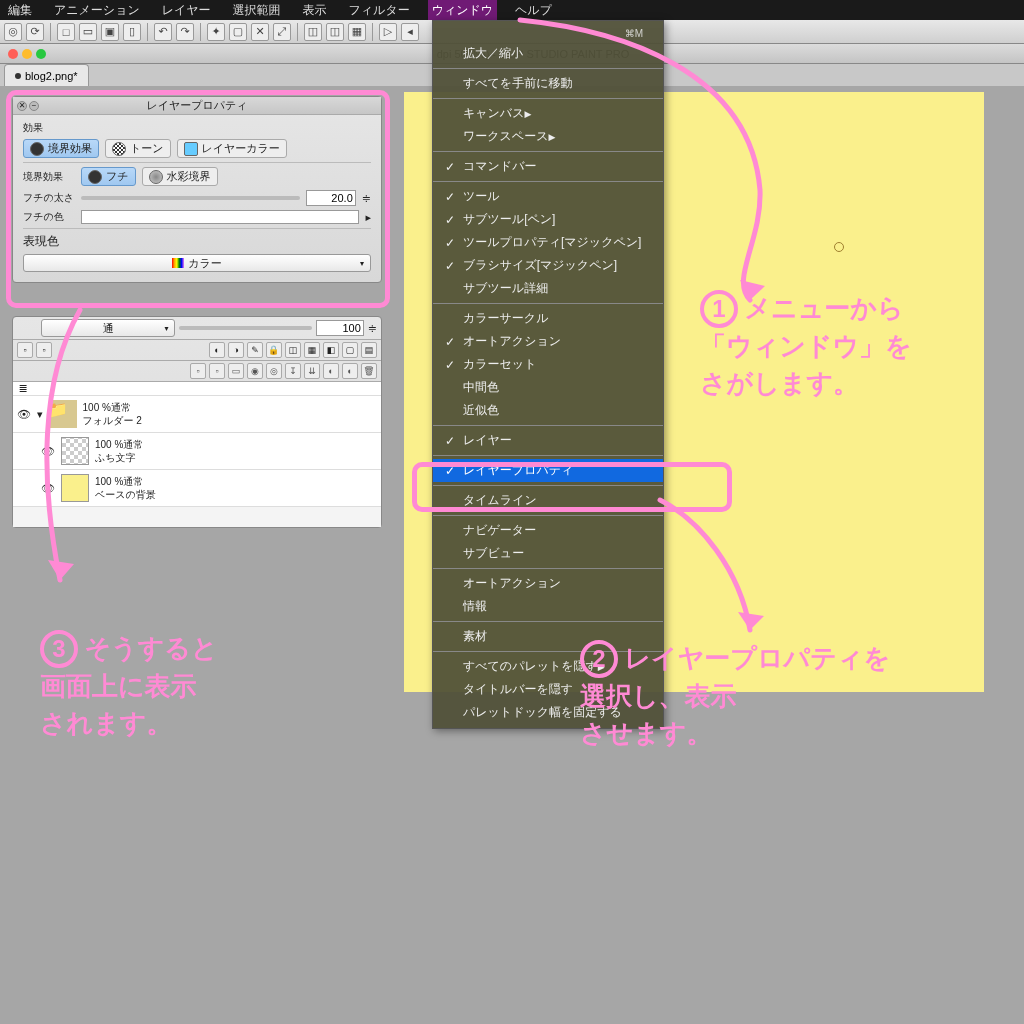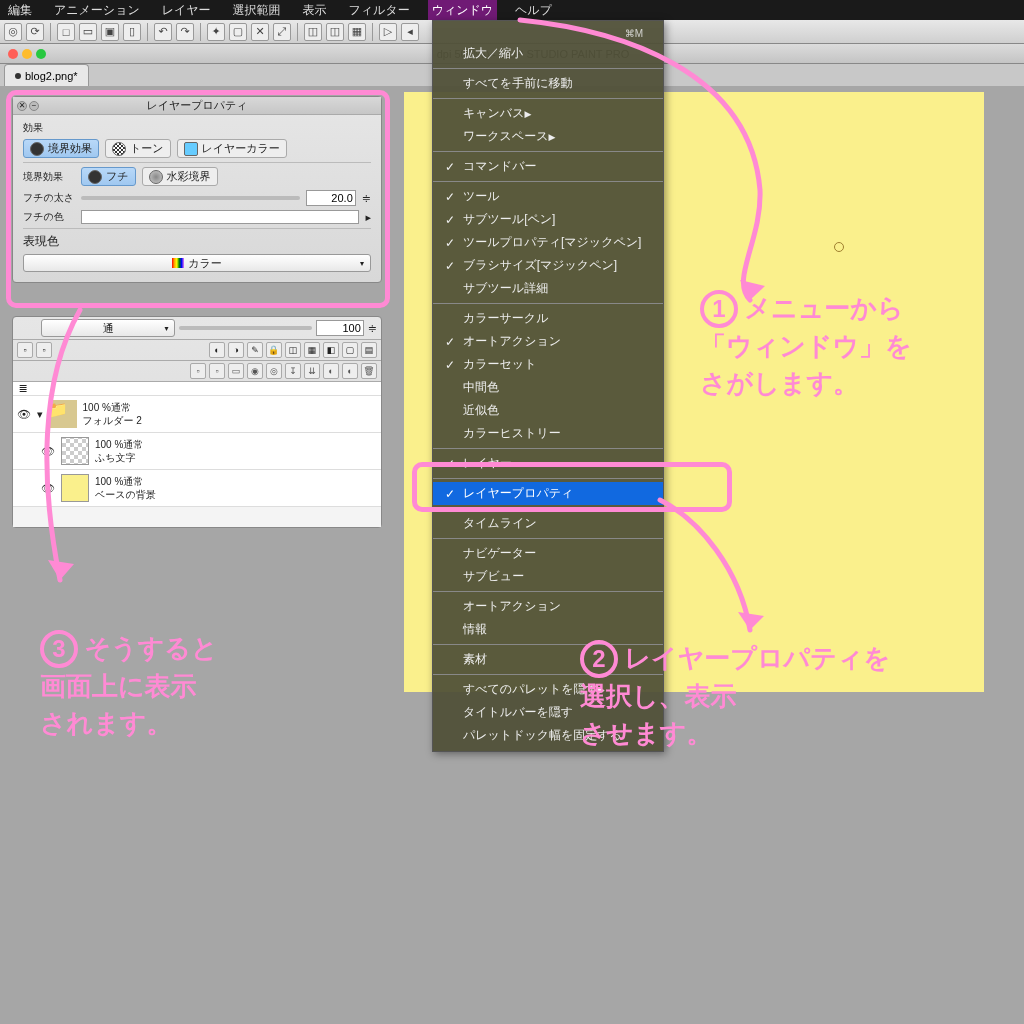--- a/index.html
+++ b/index.html
@@ -323,23 +323,20 @@
       <div class="mitem">
         <span class="check">✓</span>
         <span>カラーセット</span>
       </div>
       <div class="mitem">
         <span>中間色</span>
       </div>
       <div class="mitem">
         <span>近似色</span>
       </div>
-      <div class="mitem">
-        <span>カラーヒストリー</span>
-      </div>
       <div class="msep"></div>
       <div class="mitem">
         <span class="check">✓</span>
         <span>レイヤー</span>
       </div>
       <div class="msep"></div>
       <div class="mitem sel">
         <span class="check">✓</span>
         <span>レイヤープロパティ</span>
       </div>

